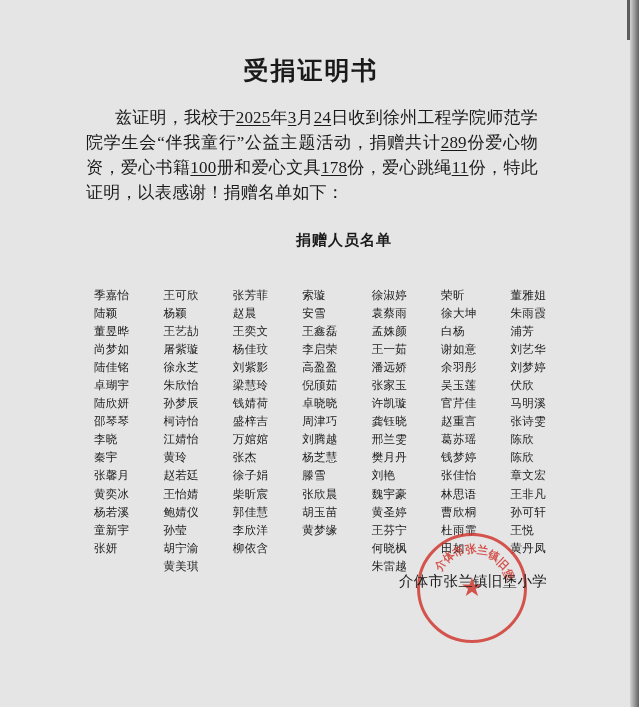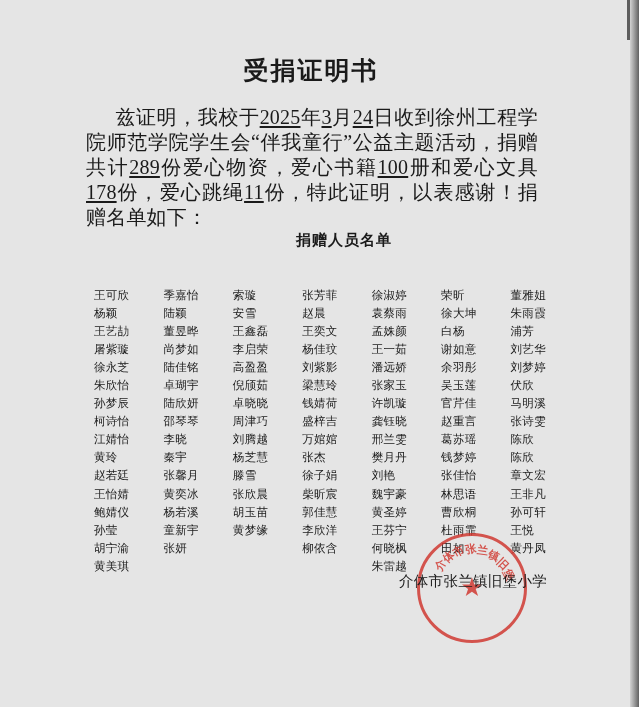--- a/index.html
+++ b/index.html
@@ -52,21 +52,21 @@
     font-weight: bold;
     letter-spacing: 2px;
     font-family: "Liberation Serif", "DejaVu Serif", serif;
   }
 
   .body-text {
     position: absolute;
     top: 105px;
     left: 86px;
     width: 452px;
-    font-size: 20px;
+    font-size: 17px;
     line-height: 25px;
     text-align: justify;
     letter-spacing: .2px;
   }
   .body-text .indent { display:inline-block; width: 29px; }
   .u { text-decoration: underline; text-underline-offset: 2px; }
 
   .list-title {
     position: absolute;
     top: 231px;
@@ -162,87 +162,87 @@
 
   <div class="doc-title">受捐证明书</div>
 
   <div class="body-text">
     <span class="indent"></span><span>兹证明，我校于</span><span class="u">2025</span><span>年</span><span class="u">3</span><span>月</span><span class="u">24</span><span>日收到徐州工程学院师范学院学生会“伴我童行”公益主题活动，捐赠共计</span><span class="u">289</span><span>份爱心物资，爱心书籍</span><span class="u">100</span><span>册和爱心文具</span><span class="u">178</span><span>份，爱心跳绳</span><span class="u">11</span><span>份，特此证明，以表感谢！</span><span>捐赠名单如下：</span>
   </div>
 
   <div class="list-title">捐赠人员名单</div>
 
   <div class="names-wrap">
+    <div class="name-col">
+      <div class="name-cell">季嘉怡</div>
+      <div class="name-cell">陆颖</div>
+      <div class="name-cell">董昱晔</div>
+      <div class="name-cell">尚梦如</div>
+      <div class="name-cell">陆佳铭</div>
+      <div class="name-cell">卓瑚宇</div>
+      <div class="name-cell">陆欣妍</div>
+      <div class="name-cell">邵琴琴</div>
+      <div class="name-cell">李晓</div>
+      <div class="name-cell">秦宇</div>
+      <div class="name-cell">张馨月</div>
+      <div class="name-cell">黄奕冰</div>
+      <div class="name-cell">杨若溪</div>
+      <div class="name-cell">童新宇</div>
+      <div class="name-cell">张妍</div>
+    </div>
     <div class="name-col">
       <div class="name-cell">王可欣</div>
       <div class="name-cell">杨颖</div>
       <div class="name-cell">王艺劼</div>
       <div class="name-cell">屠紫璇</div>
       <div class="name-cell">徐永芝</div>
       <div class="name-cell">朱欣怡</div>
       <div class="name-cell">孙梦辰</div>
       <div class="name-cell">柯诗怡</div>
       <div class="name-cell">江婧怡</div>
       <div class="name-cell">黄玲</div>
       <div class="name-cell">赵若廷</div>
       <div class="name-cell">王怡婧</div>
       <div class="name-cell">鲍婧仪</div>
       <div class="name-cell">孙莹</div>
       <div class="name-cell">胡宁渝</div>
       <div class="name-cell">黄美琪</div>
     </div>
     <div class="name-col">
-      <div class="name-cell">季嘉怡</div>
-      <div class="name-cell">陆颖</div>
-      <div class="name-cell">董昱晔</div>
-      <div class="name-cell">尚梦如</div>
-      <div class="name-cell">陆佳铭</div>
-      <div class="name-cell">卓瑚宇</div>
-      <div class="name-cell">陆欣妍</div>
-      <div class="name-cell">邵琴琴</div>
-      <div class="name-cell">李晓</div>
-      <div class="name-cell">秦宇</div>
-      <div class="name-cell">张馨月</div>
-      <div class="name-cell">黄奕冰</div>
-      <div class="name-cell">杨若溪</div>
-      <div class="name-cell">童新宇</div>
-      <div class="name-cell">张妍</div>
-    </div>
-    <div class="name-col">
-      <div class="name-cell">索璇</div>
-      <div class="name-cell">安雪</div>
-      <div class="name-cell">王鑫磊</div>
-      <div class="name-cell">李启荣</div>
-      <div class="name-cell">高盈盈</div>
-      <div class="name-cell">倪颀茹</div>
-      <div class="name-cell">卓晓晓</div>
-      <div class="name-cell">周津巧</div>
-      <div class="name-cell">刘腾越</div>
-      <div class="name-cell">杨芝慧</div>
-      <div class="name-cell">滕雪</div>
-      <div class="name-cell">张欣晨</div>
-      <div class="name-cell">胡玉苗</div>
-      <div class="name-cell">黄梦缘</div>
-    </div>
-    <div class="name-col">
       <div class="name-cell">张芳菲</div>
       <div class="name-cell">赵晨</div>
       <div class="name-cell">王奕文</div>
       <div class="name-cell">杨佳玟</div>
       <div class="name-cell">刘紫影</div>
       <div class="name-cell">梁慧玲</div>
       <div class="name-cell">钱婧荷</div>
       <div class="name-cell">盛梓吉</div>
       <div class="name-cell">万婠婠</div>
       <div class="name-cell">张杰</div>
       <div class="name-cell">徐子娟</div>
       <div class="name-cell">柴昕宸</div>
       <div class="name-cell">郭佳慧</div>
       <div class="name-cell">李欣洋</div>
       <div class="name-cell">柳依含</div>
+    </div>
+    <div class="name-col">
+      <div class="name-cell">索璇</div>
+      <div class="name-cell">安雪</div>
+      <div class="name-cell">王鑫磊</div>
+      <div class="name-cell">李启荣</div>
+      <div class="name-cell">高盈盈</div>
+      <div class="name-cell">倪颀茹</div>
+      <div class="name-cell">卓晓晓</div>
+      <div class="name-cell">周津巧</div>
+      <div class="name-cell">刘腾越</div>
+      <div class="name-cell">杨芝慧</div>
+      <div class="name-cell">滕雪</div>
+      <div class="name-cell">张欣晨</div>
+      <div class="name-cell">胡玉苗</div>
+      <div class="name-cell">黄梦缘</div>
     </div>
     <div class="name-col">
       <div class="name-cell">徐淑婷</div>
       <div class="name-cell">袁蔡雨</div>
       <div class="name-cell">孟姝颜</div>
       <div class="name-cell">王一茹</div>
       <div class="name-cell">潘远娇</div>
       <div class="name-cell">张家玉</div>
       <div class="name-cell">许凯璇</div>
       <div class="name-cell">龚钰晓</div>

